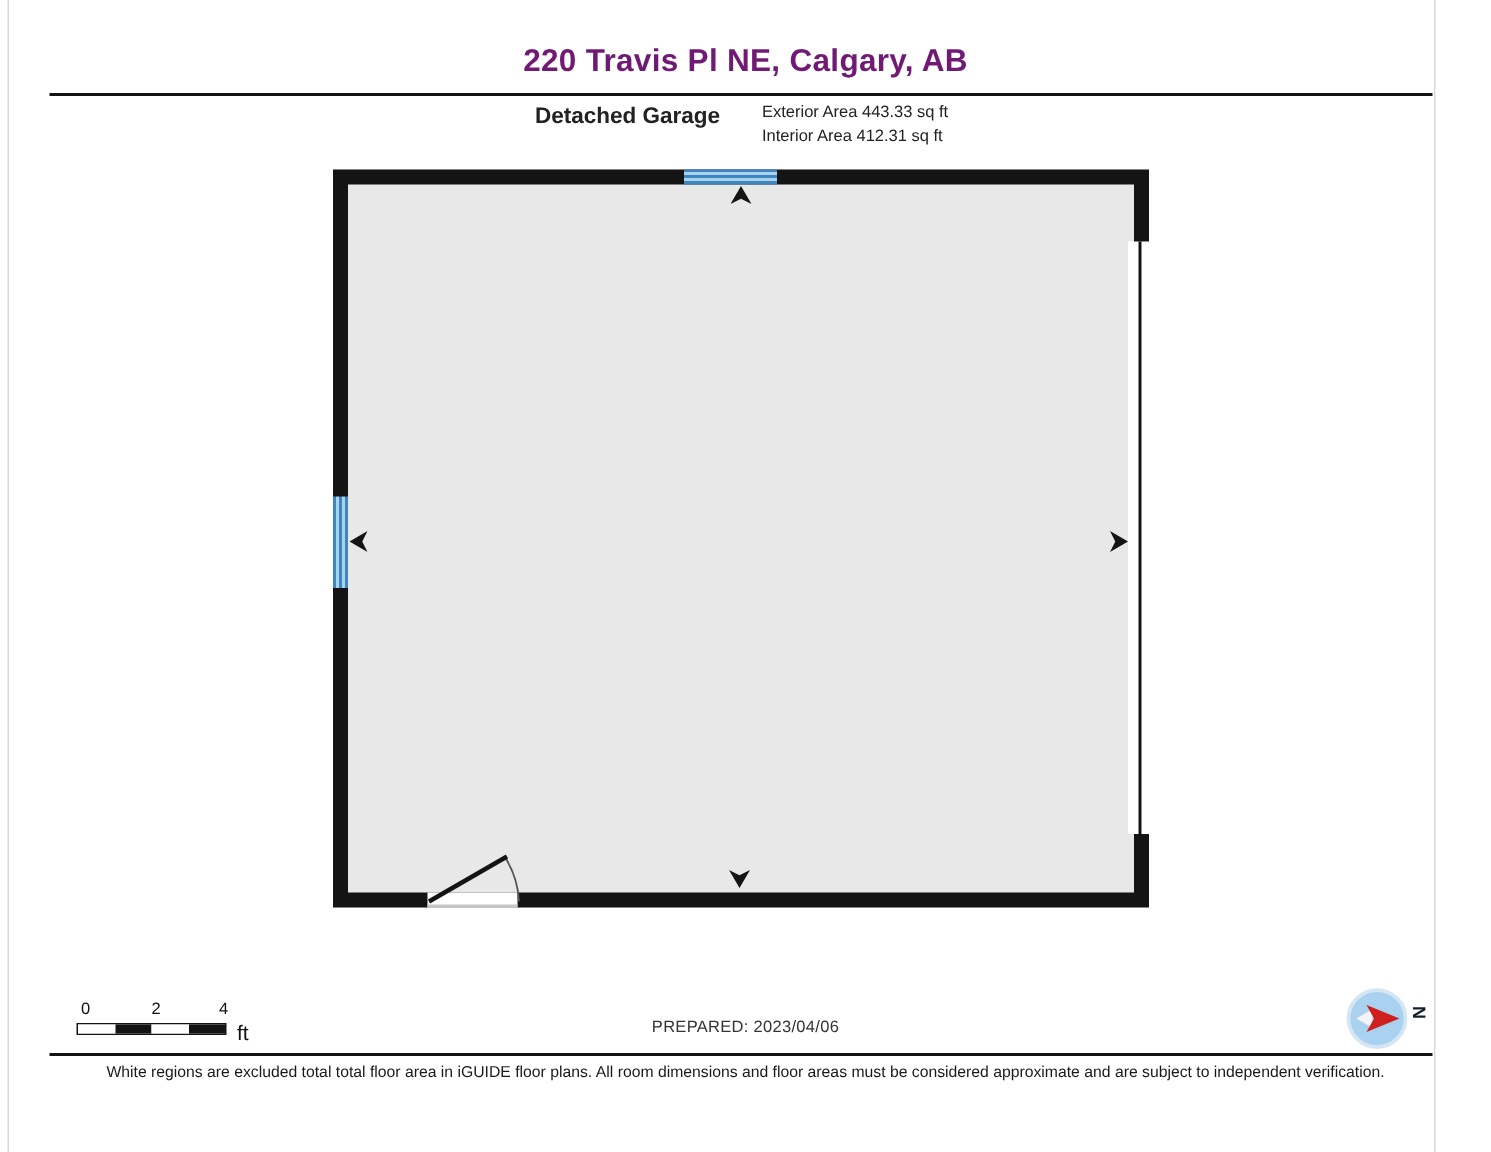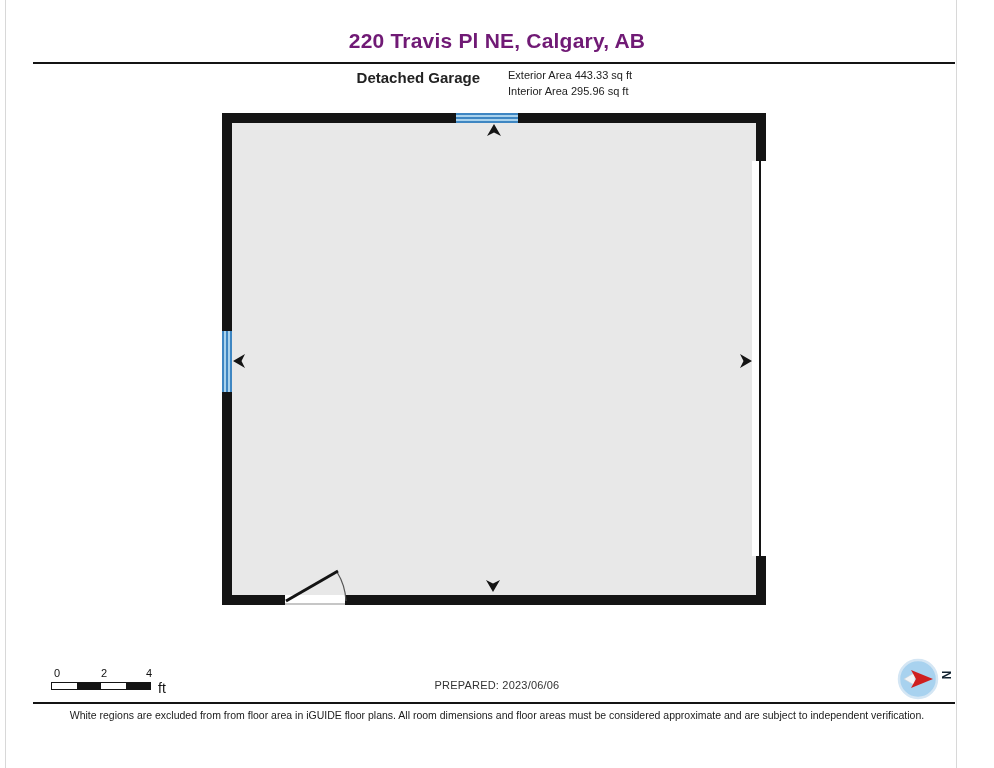--- a/index.html
+++ b/index.html
@@ -89,21 +89,21 @@
 </head>
 <body>
 
 <div class="page">
   <div class="page-border"></div>
 
   <div class="title">220 Travis Pl NE, Calgary, AB</div>
   <div class="hr hr-top"></div>
   <div class="floor-name">Detached Garage</div>
   <div class="area-line area-ext">Exterior Area 443.33 sq ft</div>
-  <div class="area-line area-int">Interior Area 295.96 sq ft</div>
+  <div class="area-line area-int">Interior Area 412.31 sq ft</div>
 
   <div class="plan"></div>
   <div class="window window-top"></div>
   <div class="window window-left"></div>
   <div class="gd-gap"></div>
   <div class="gd-line"></div>
   <div class="door-threshold"></div>
 
   <svg class="overlay-svg" viewBox="0 0 994 768">
     <path d="M 346 601 A 60 60 0 0 0 337 572" stroke="#555555" stroke-width="1.2" fill="none"></path>
@@ -128,26 +128,26 @@
   <div class="tick tick-2">2</div>
   <div class="tick tick-4">4</div>
   <div class="scale-bar">
     <div class="scale-seg seg-w"></div>
     <div class="scale-seg seg-b"></div>
     <div class="scale-seg seg-w"></div>
     <div class="scale-seg seg-b"></div>
   </div>
   <div class="scale-unit">ft</div>
 
-  <div class="prepared">PREPARED: 2023/06/06</div>
+  <div class="prepared">PREPARED: 2023/04/06</div>
 
   <div class="compass">
     <svg width="60" height="46">
       <circle cx="21" cy="22" r="19" fill="#a8d2ef" stroke="#d4e6f4" stroke-width="2.5"></circle>
       <polygon points="7,22 18,15.5 18,28.5" fill="#f3f5f7" stroke="#c9d2d8" stroke-width="0.6"></polygon>
       <polygon points="36,22 14,13 19,22 14,31" fill="#cf1f1f"></polygon>
     </svg>
     <div class="compass-n">N</div>
   </div>
 
   <div class="hr hr-bottom"></div>
-  <div class="disclaimer">White regions are excluded from from floor area in iGUIDE floor plans. All room dimensions and floor areas must be considered approximate and are subject to independent verification.</div>
+  <div class="disclaimer">White regions are excluded total total floor area in iGUIDE floor plans. All room dimensions and floor areas must be considered approximate and are subject to independent verification.</div>
 </div>
 
 </body></html>

